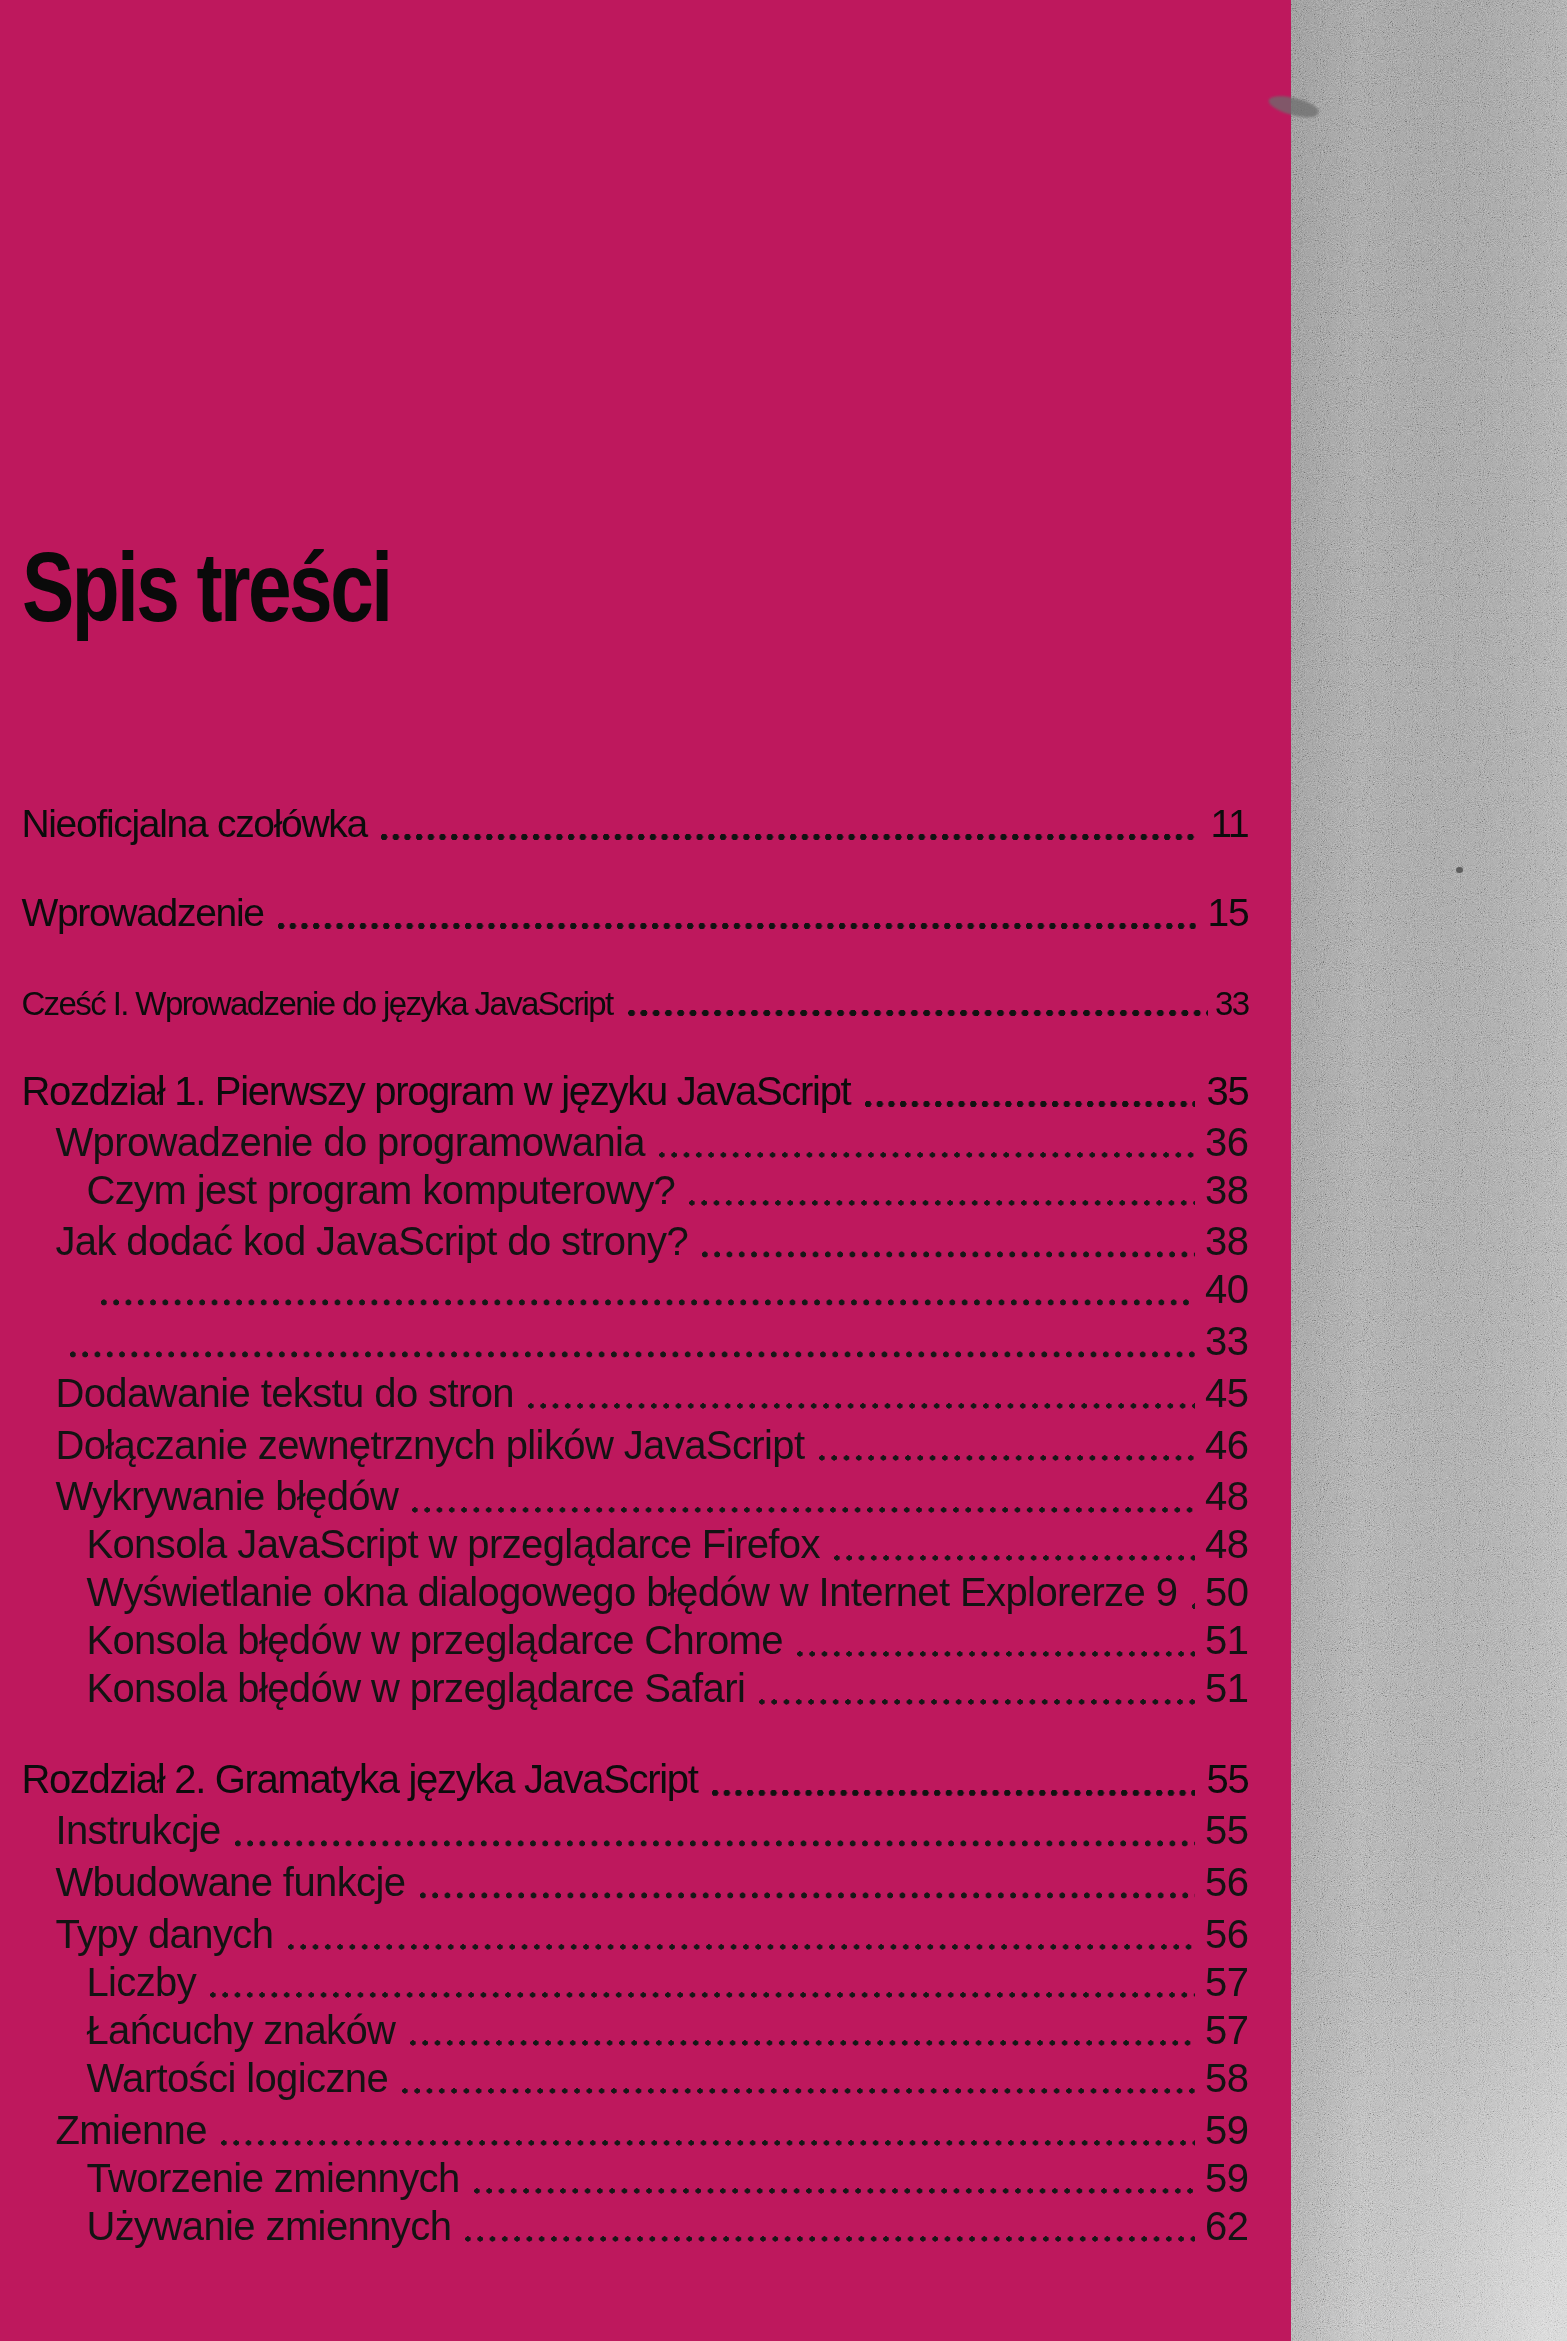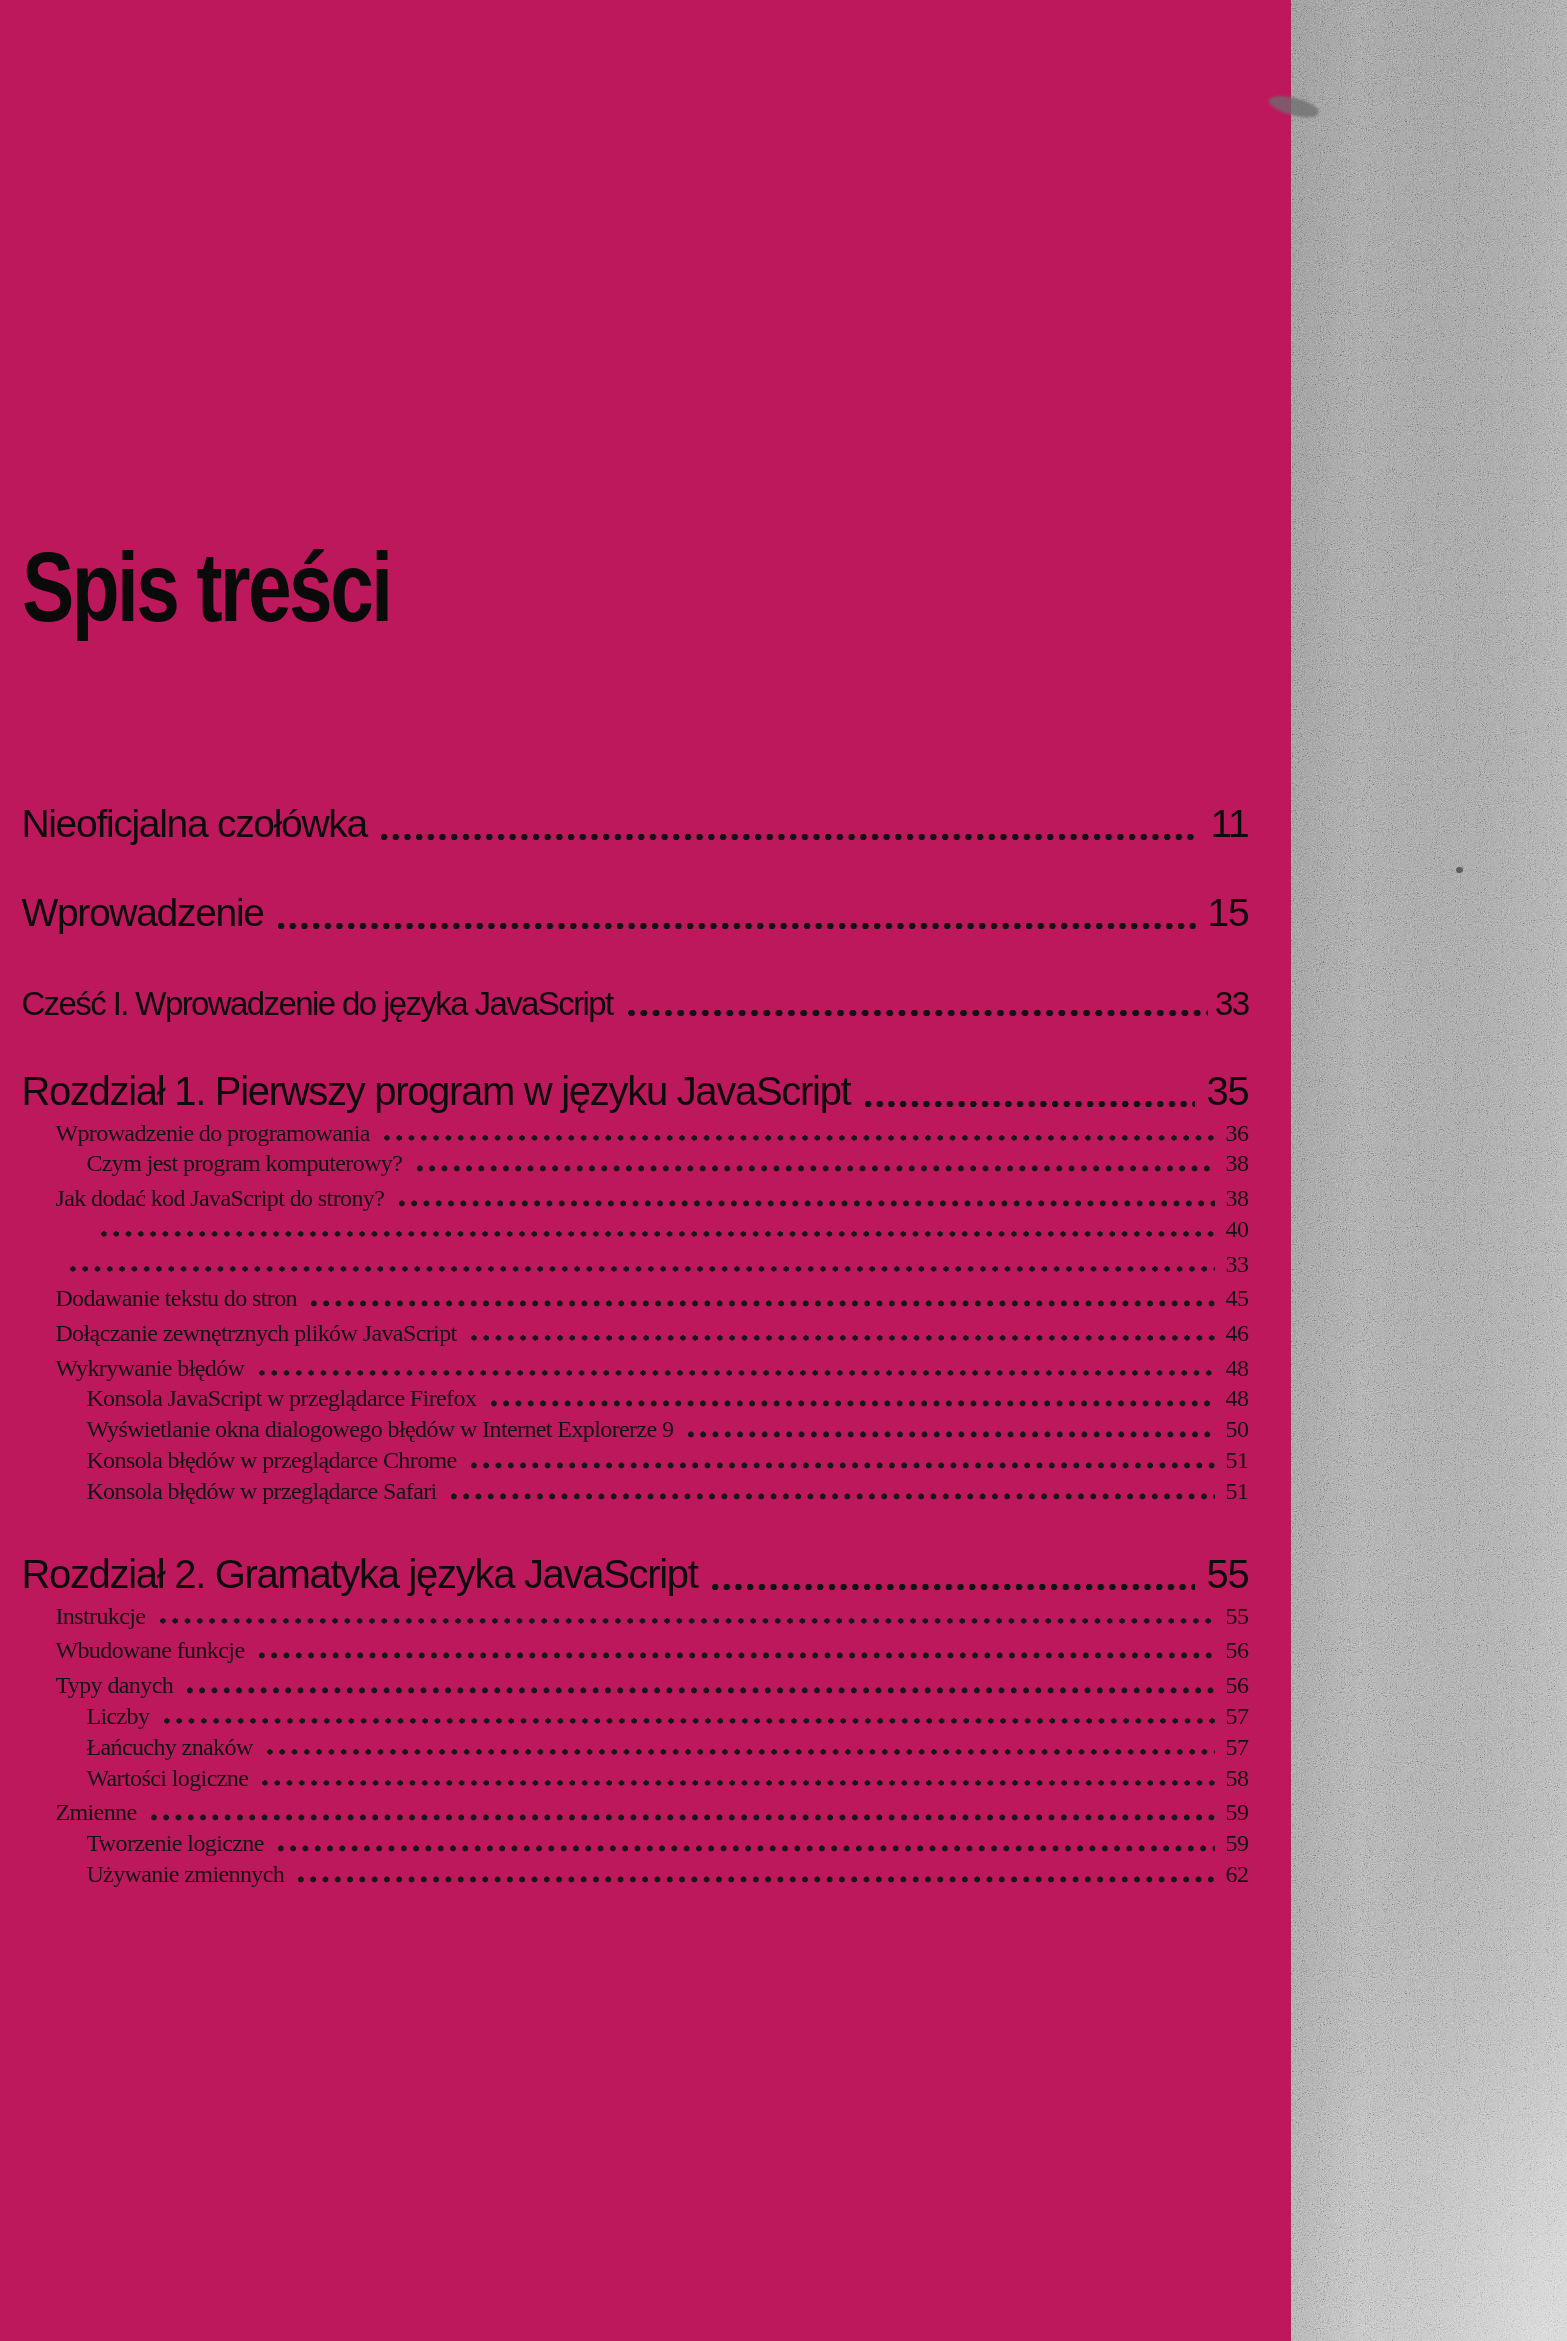--- a/index.html
+++ b/index.html
@@ -45,22 +45,22 @@
     font-weight: 400;
     letter-spacing: -1.3px;
     color: #0c0c0c;
   }
   .r-front   { font-size: 39px; margin-top: 48px; }
   .r-front:first-child { margin-top: 0; }
   .r-part    { font-size: 33px; margin-top: 53px; letter-spacing: -1.6px; }
   .r-chapter { font-size: 40px; margin-top: 48px; }
   
   .r-section, .r-subsection {
-    font-family: Liberation Serif, serif;
-    font-size: 24px;
+    font-family: Liberation Sans, sans-serif;
+    font-size: 40px;
     letter-spacing: -0.6px;
     line-height: 1.07;
     color: #131313;
   }
   .r-section    { margin-top: 9px; padding-left: 34px; }
   .r-subsection { margin-top: 5.2px;  padding-left: 65px; }
 
   .label { flex: 0 0 auto; }
   .num   { flex: 0 0 auto; margin-left: 2.6px; }
 
@@ -234,21 +234,21 @@
         <span class="label">Wartości logiczne</span>
         <span class="leader"></span>
         <span class="num">58</span>
       </div>
       <div class="row r-section">
         <span class="label">Zmienne</span>
         <span class="leader"></span>
         <span class="num">59</span>
       </div>
       <div class="row r-subsection">
-        <span class="label">Tworzenie logiczne</span>
+        <span class="label">Tworzenie zmiennych</span>
         <span class="leader"></span>
         <span class="num">59</span>
       </div>
       <div class="row r-subsection">
         <span class="label">Używanie zmiennych</span>
         <span class="leader"></span>
         <span class="num">62</span>
       </div>
     </div>
 

